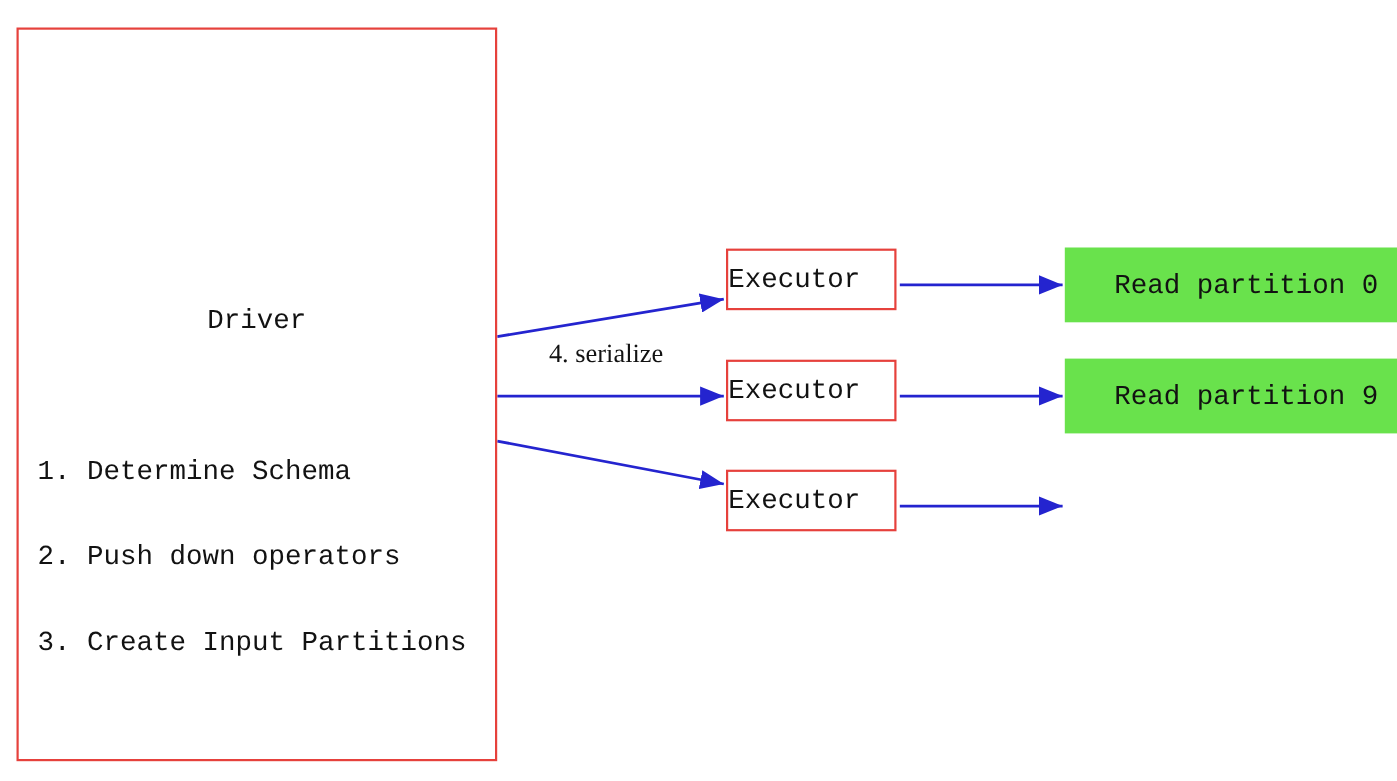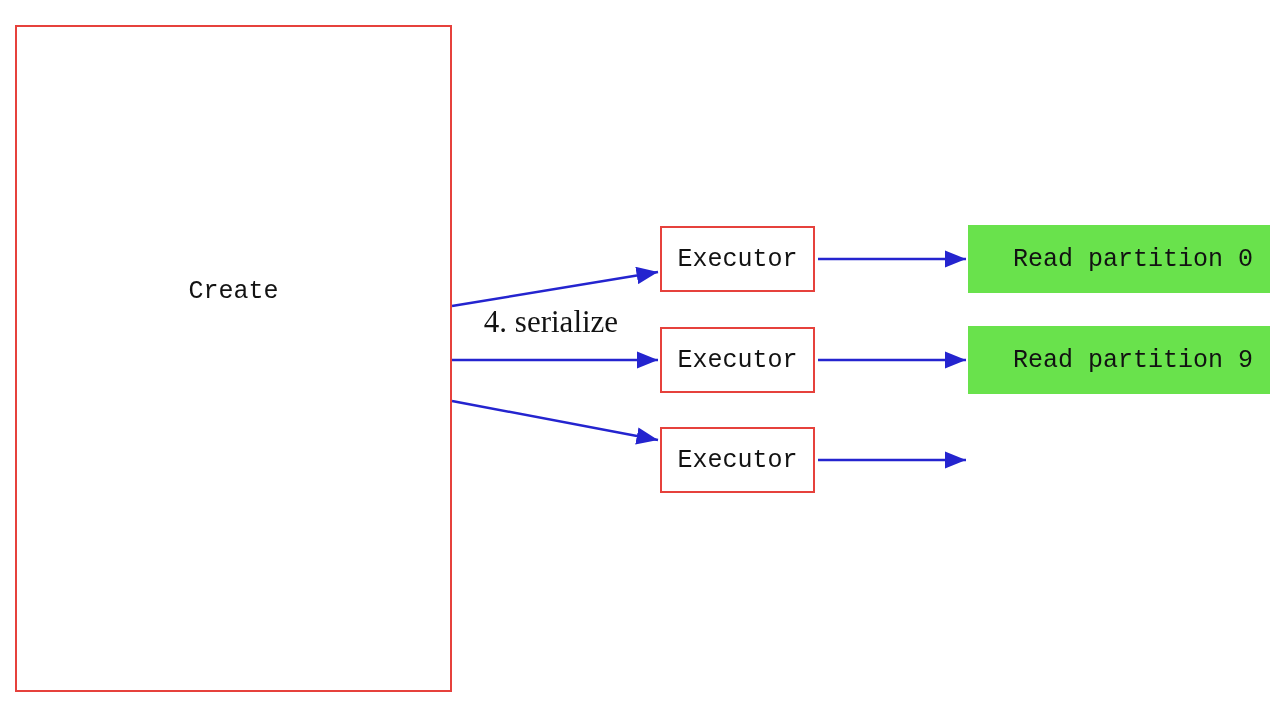--- a/index.html
+++ b/index.html
@@ -26,38 +26,38 @@
   }
   .driver-title{
     position:absolute;left:0;right:0;top:252px;
     text-align:center;font-size:25px;line-height:26px;
   }
   .driver-steps{
     position:absolute;left:17px;top:337px;
     font-size:25px;line-height:26px;white-space:pre;
   }
   .executor{
-    left:660px;width:155px;height:66px;
+    left:660px;width:155px;height:56px;
     border:2px solid var(--red);
     background:#ffffff;
-    display:flex;align-items:center;justify-content:center;
+    display:flex;align-items:center;justify-content:flex-start;
     font-size:25px;
   }
   .exec-0{top:226px}.exec-1{top:327px}.exec-2{top:427px}
   .partition{
     left:968px;width:330px;height:68px;
     background:var(--green);
     display:flex;align-items:center;justify-content:center;
     font-size:25px;
   }
   .part-0{top:225px}.part-1{top:326px}.part-2{top:426px}
   .edge-label{
     position:absolute;width:220px;
     font-family:"Liberation Serif","DejaVu Serif",serif;
-    font-size:31px;line-height:24px;text-align:center;
+    font-size:24px;line-height:24px;text-align:center;
   }
   .label-serialize{left:441px;top:310px;}
   .label-reader{left:780px;top:308px;}
 </style>
 </head>
 <body>
 
 <div class="stage">
 
   <svg class="arrows" viewBox="0 0 1270 710" xmlns="http://www.w3.org/2000/svg">
@@ -68,21 +68,26 @@
     </defs>
   <line x1="452" y1="306" x2="658" y2="272" stroke="#2424cf" stroke-width="2.5" marker-end="url(#ah)"></line>
       <line x1="452" y1="360" x2="658" y2="360" stroke="#2424cf" stroke-width="2.5" marker-end="url(#ah)"></line>
       <line x1="452" y1="401" x2="658" y2="440" stroke="#2424cf" stroke-width="2.5" marker-end="url(#ah)"></line>
       <line x1="818" y1="259" x2="966" y2="259" stroke="#2424cf" stroke-width="2.5" marker-end="url(#ah)"></line>
       <line x1="818" y1="360" x2="966" y2="360" stroke="#2424cf" stroke-width="2.5" marker-end="url(#ah)"></line>
       <line x1="818" y1="460" x2="966" y2="460" stroke="#2424cf" stroke-width="2.5" marker-end="url(#ah)"></line>
     </svg>
 
   <div class="box driver">
-    <div class="driver-title">Create</div>
+    <div class="driver-title">Driver</div>
+    <div class="driver-steps">
+      <div>1. Determine Schema</div>
+      <div>2. Push down operators</div>
+      <div>3. Create Input Partitions</div>
+    </div>
   </div>
 
   <div class="box executor exec-0">
     <span>Executor</span>
   </div>
   <div class="box executor exec-1">
     <span>Executor</span>
   </div>
   <div class="box executor exec-2">
     <span>Executor</span>

